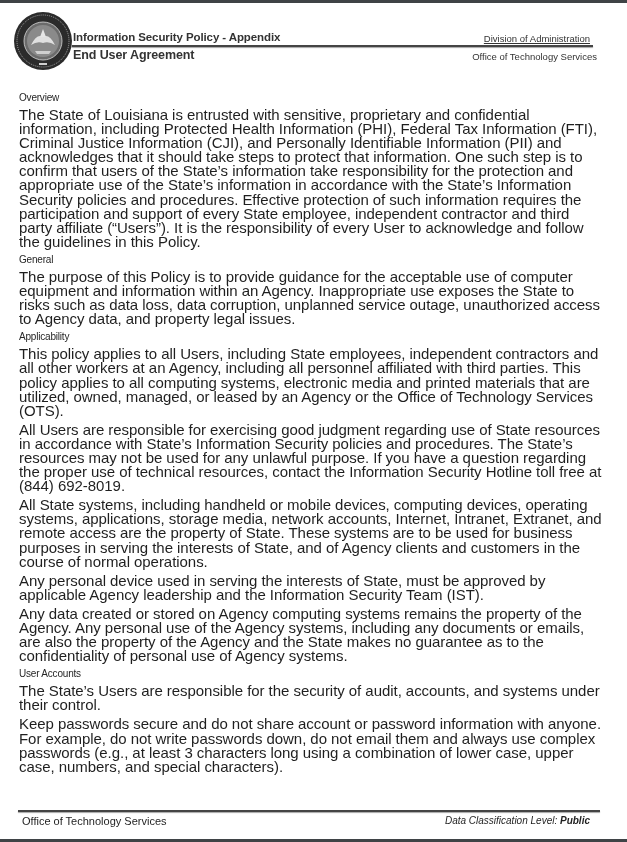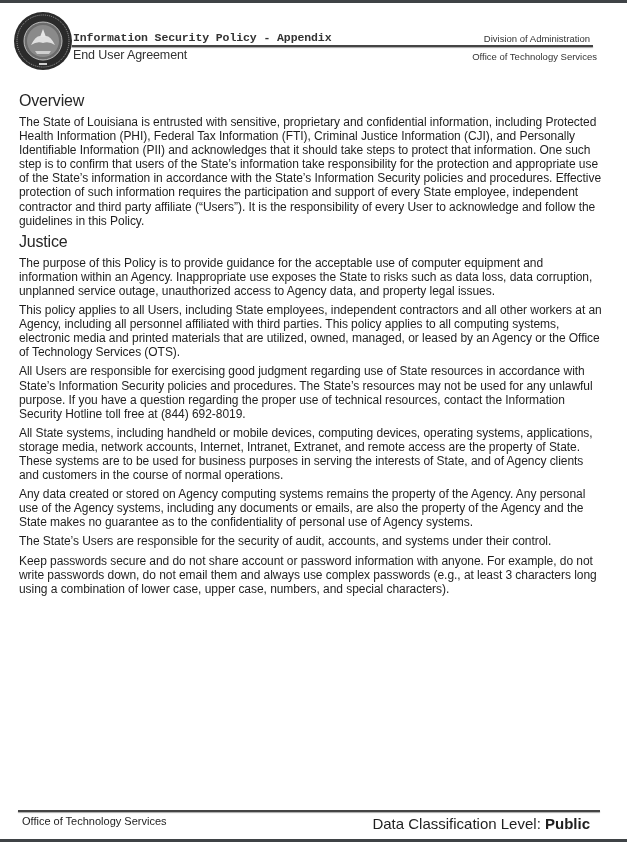--- a/index.html
+++ b/index.html
@@ -32,63 +32,63 @@
     left: 13px; top: 11px;
     width: 60px; height: 60px;
   }
   .hdr-title {
     position: absolute;
     left: 73px; top: 31px;
     font-size: 11.5px;
     font-weight: bold;
     color: #333;
     letter-spacing: -0.1px;
-    font-family: Liberation Mono, monospace;
   }
   .hdr-subtitle {
     position: absolute;
     left: 73px; top: 48px;
     font-size: 12.5px;
-    font-weight: normal;
+    font-weight: bold;
     color: #333;
     letter-spacing: -0.1px;
   }
   .hdr-rule {
     position: absolute;
     left: 72px; top: 45px;
     width: 521px; height: 2px;
     background: #444;
     box-shadow: 0 1px 1px rgba(0,0,0,0.35);
   }
   .hdr-right-1 {
     position: absolute;
     right: 37px; top: 33px;
     font-size: 9.5px;
     color: #333;
+    text-decoration: underline;
   }
   .hdr-right-2 {
     position: absolute;
     right: 30px; top: 51px;
     font-size: 9.5px;
     color: #333;
   }
   .content {
     position: absolute;
     left: 19px; top: 92px;
     width: 584px;
   }
   .section-heading {
-    font-size: 16px;
+    font-size: 10px;
     font-weight: normal;
     color: #262626;
     margin: 0 0 5px 0;
     letter-spacing: -0.2px;
   }
   .para {
-    font-size: 12px;
+    font-size: 15px;
     line-height: 14.1px;
     color: #1f1f1f;
     margin: 0 0 5px 0;
     letter-spacing: -0.05px;
   }
   .sec { margin-bottom: 4px; }
   .sec-overview { margin-bottom: 3px; }
   .footer-rule {
     position: absolute;
     left: 18px; top: 810px;
@@ -98,22 +98,23 @@
   }
   .footer-left {
     position: absolute;
     left: 22px; top: 815px;
     font-size: 11px;
     color: #1f1f1f;
   }
   .footer-right {
     position: absolute;
     right: 37px; top: 815px;
-    font-size: 15px;
+    font-size: 10px;
     color: #1f1f1f;
+    font-style: italic;
   }
   .footer-right b { font-weight: bold; }
 </style>
 </head>
 <body>
 
 <div class="top-bar"></div>
 
 <svg class="seal" viewBox="0 0 60 60">
   <circle cx="30" cy="30" r="29" fill="#2b2b2b"></circle>
@@ -133,35 +134,38 @@
 <div class="hdr-right-2">Office of Technology Services</div>
 
 <div class="content">
 
   <div class="sec sec-overview">
     <h2 class="section-heading">Overview</h2>
     <p class="para">The State of Louisiana is entrusted with sensitive, proprietary and confidential information, including Protected Health Information (PHI), Federal Tax Information (FTI), Criminal Justice Information (CJI), and Personally Identifiable Information (PII) and acknowledges that it should take steps to protect that information. One such step is to confirm that users of the State’s information take responsibility for the protection and appropriate use of the State’s information in accordance with the State’s Information Security policies and procedures. Effective protection of such information requires the participation and support of every State employee, independent contractor and third party affiliate (“Users”). It is the responsibility of every User to acknowledge and follow the guidelines in this Policy.</p>
   </div>
 
   <div class="sec">
-    <h2 class="section-heading">Justice</h2>
+    <h2 class="section-heading">General</h2>
     <p class="para">The purpose of this Policy is to provide guidance for the acceptable use of computer equipment and information within an Agency. Inappropriate use exposes the State to risks such as data loss, data corruption, unplanned service outage, unauthorized access to Agency data, and property legal issues.</p>
   </div>
 
   <div class="sec">
+    <h2 class="section-heading">Applicability</h2>
     <p class="para">This policy applies to all Users, including State employees, independent contractors and all other workers at an Agency, including all personnel affiliated with third parties. This policy applies to all computing systems, electronic media and printed materials that are utilized, owned, managed, or leased by an Agency or the Office of Technology Services (OTS).</p>
   </div>
 
   <div class="sec">
     <p class="para">All Users are responsible for exercising good judgment regarding use of State resources in accordance with State’s Information Security policies and procedures. The State’s resources may not be used for any unlawful purpose. If you have a question regarding the proper use of technical resources, contact the Information Security Hotline toll free at (844) 692-8019.</p>
     <p class="para">All State systems, including handheld or mobile devices, computing devices, operating systems, applications, storage media, network accounts, Internet, Intranet, Extranet, and remote access are the property of State. These systems are to be used for business purposes in serving the interests of State, and of Agency clients and customers in the course of normal operations.</p>
+    <p class="para">Any personal device used in serving the interests of State, must be approved by applicable Agency leadership and the Information Security Team (IST).</p>
     <p class="para">Any data created or stored on Agency computing systems remains the property of the Agency. Any personal use of the Agency systems, including any documents or emails, are also the property of the Agency and the State makes no guarantee as to the confidentiality of personal use of Agency systems.</p>
   </div>
 
   <div class="sec">
+    <h2 class="section-heading">User Accounts</h2>
     <p class="para">The State’s Users are responsible for the security of audit, accounts, and systems under their control.</p>
     <p class="para">Keep passwords secure and do not share account or password information with anyone. For example, do not write passwords down, do not email them and always use complex passwords (e.g., at least 3 characters long using a combination of lower case, upper case, numbers, and special characters).</p>
   </div>
 
 </div>
 
 <div class="footer-rule"></div>
 <div class="footer-left">Office of Technology Services</div>
 <div class="footer-right"><span>Data Classification Level: </span><b>Public</b></div>
 

